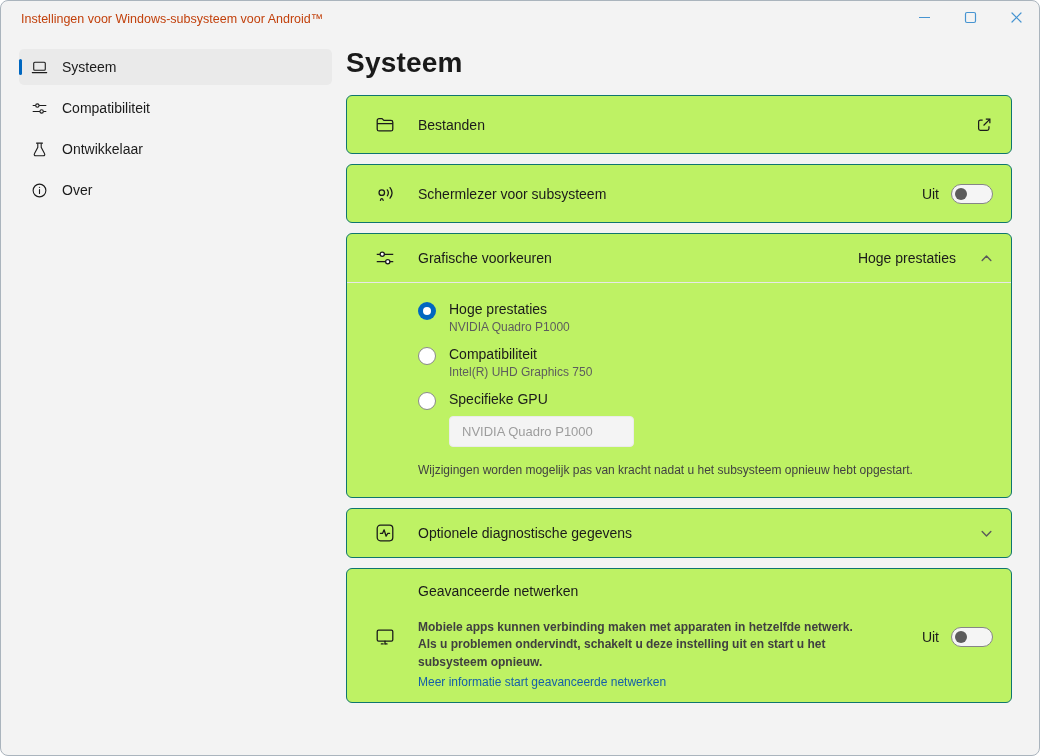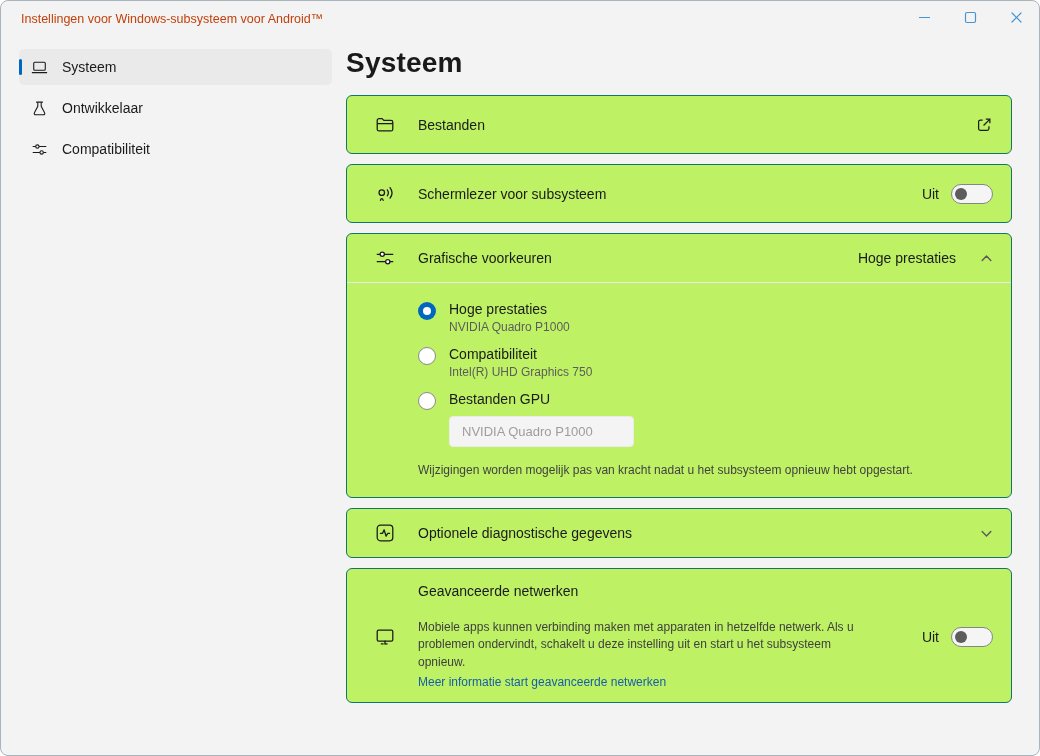--- a/index.html
+++ b/index.html
@@ -54,21 +54,21 @@
   .radio-sub { font-size:12px; color:#5d5d5d; margin-top:3px; }
   .gpu-select { margin:2px 0 16px 31px; display:inline-flex; align-items:center; background:#f4f4f4; border:1px solid #ebebeb; border-radius:4px; padding:7px 12px; font-size:13px; color:#9d9d9d; min-width:185px; cursor:default; }
   .gpu-select .sel-chev { width:11px; height:11px; color:#b0b0b0; margin-left:auto; padding-left:24px; display:flex; }
   .gpu-select .sel-chev svg { width:11px; height:11px; }
   .note { font-size:12px; color:#424242; margin-top:0; }
 
   
   .net-row { display:flex; align-items:center; padding:14px 18px 12px 27px; }
   .net-text { flex:1; max-width:445px; }
   .net-title { font-size:14px; color:#1b1b1b; margin-bottom:20px; }
-  .net-desc { font-size:12px; color:#404040; line-height:1.45; }
+  .net-desc { font-size:12px; color:#404040; line-height:1.45;font-weight:bold; }
   .net-link { font-size:12px; color:#155fa8; margin-top:4px; display:inline-block; cursor:pointer; }
 </style>
 </head>
 <body>
 
 <div class="window">
 
   <div class="titlebar">
     <span class="title">Instellingen voor Windows-subsysteem voor Android™</span>
     <div class="controls">
@@ -100,36 +100,47 @@
               <rect x="3.2" y="3.8" width="13.6" height="9.4" rx="1.2"></rect>
               <path d="M1.5 16h17" stroke-linecap="round"></path>
             </svg>
         </span>
         <span>Systeem</span>
       </div>
       <div class="nav-item">
 
         <span class="nav-icon">
           <svg viewBox="0 0 20 20" fill="none" stroke="currentColor" stroke-width="1.3">
-              <path d="M8 2.5v5l-4 7.5a1.6 1.6 0 0 0 1.4 2.4h9.2a1.6 1.6 0 0 0 1.4-2.4L12 7.5v-5"></path>
-              <path d="M6.5 2.5h7" stroke-linecap="round"></path>
-            </svg>
-        </span>
-        <span>Ontwikkelaar</span>
-      </div>
-      <div class="nav-item">
-
-        <span class="nav-icon">
-          <svg viewBox="0 0 20 20" fill="none" stroke="currentColor" stroke-width="1.3">
               <path d="M2 6.5h16M2 13.5h16"></path>
               <circle cx="7.5" cy="6.5" r="2" fill="#f3f3f3"></circle>
               <circle cx="12.5" cy="13.5" r="2" fill="#f3f3f3"></circle>
             </svg>
         </span>
         <span>Compatibiliteit</span>
+      </div>
+      <div class="nav-item">
+
+        <span class="nav-icon">
+          <svg viewBox="0 0 20 20" fill="none" stroke="currentColor" stroke-width="1.3">
+              <path d="M8 2.5v5l-4 7.5a1.6 1.6 0 0 0 1.4 2.4h9.2a1.6 1.6 0 0 0 1.4-2.4L12 7.5v-5"></path>
+              <path d="M6.5 2.5h7" stroke-linecap="round"></path>
+            </svg>
+        </span>
+        <span>Ontwikkelaar</span>
+      </div>
+      <div class="nav-item">
+
+        <span class="nav-icon">
+          <svg viewBox="0 0 20 20" fill="none" stroke="currentColor" stroke-width="1.3">
+              <circle cx="10" cy="10" r="7.5"></circle>
+              <path d="M10 9v4.5" stroke-linecap="round"></path>
+              <circle cx="10" cy="6.3" r="0.8" fill="currentColor" stroke="none"></circle>
+            </svg>
+        </span>
+        <span>Over</span>
       </div>
     </nav>
 
     <main>
       <h1>Systeem</h1>
 
       <div class="card">
         <div class="card-row row-57">
           <span class="card-icon">
             <svg viewBox="0 0 24 24" fill="none" stroke="currentColor" stroke-width="1.4">
@@ -204,21 +215,21 @@
             <span class="radio"></span>
             <span>
               <div class="radio-label">Compatibiliteit</div>
               <div class="radio-sub">Intel(R) UHD Graphics 750</div>
             </span>
           </div>
 
           <div class="radio-row" style="margin-bottom:4px;">
             <span class="radio"></span>
             <span>
-              <div class="radio-label">Bestanden GPU</div>
+              <div class="radio-label">Specifieke GPU</div>
             </span>
           </div>
 
           <div class="gpu-select">
             <span>NVIDIA Quadro P1000</span>
             <span class="sel-chev">
               <svg viewBox="0 0 12 12">
                   <path d="M2 4.2l4 4 4-4" fill="none" stroke="currentColor" stroke-width="1.3" stroke-linecap="round" stroke-linejoin="round"></path>
                 </svg>
             </span>

